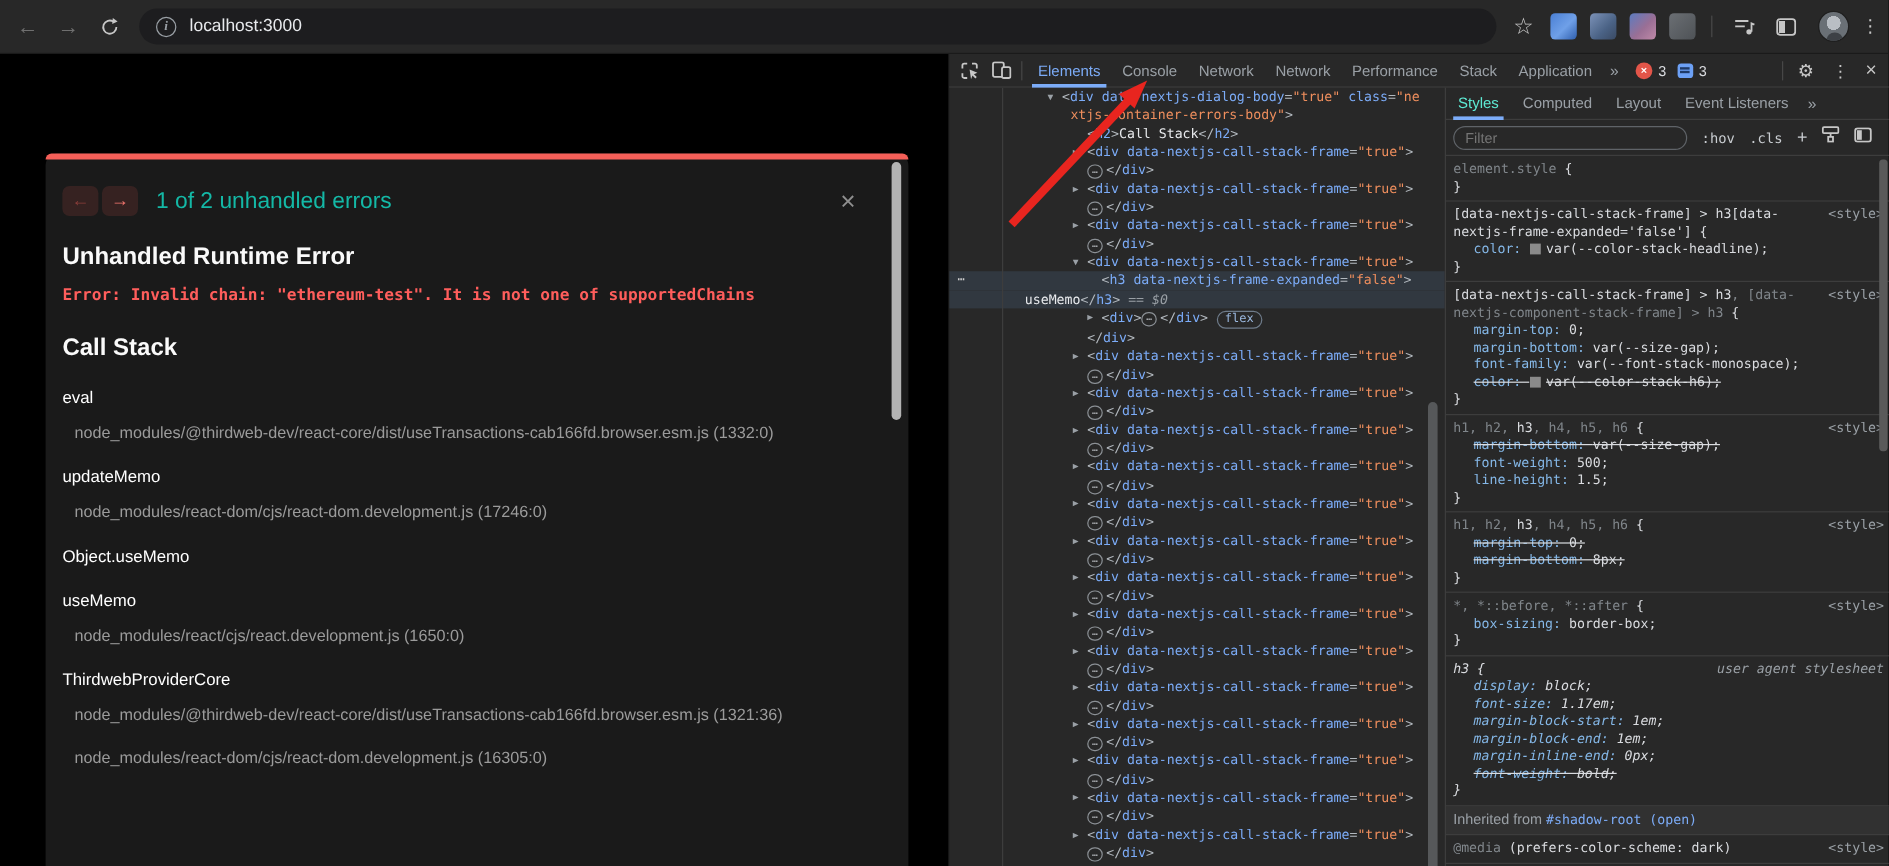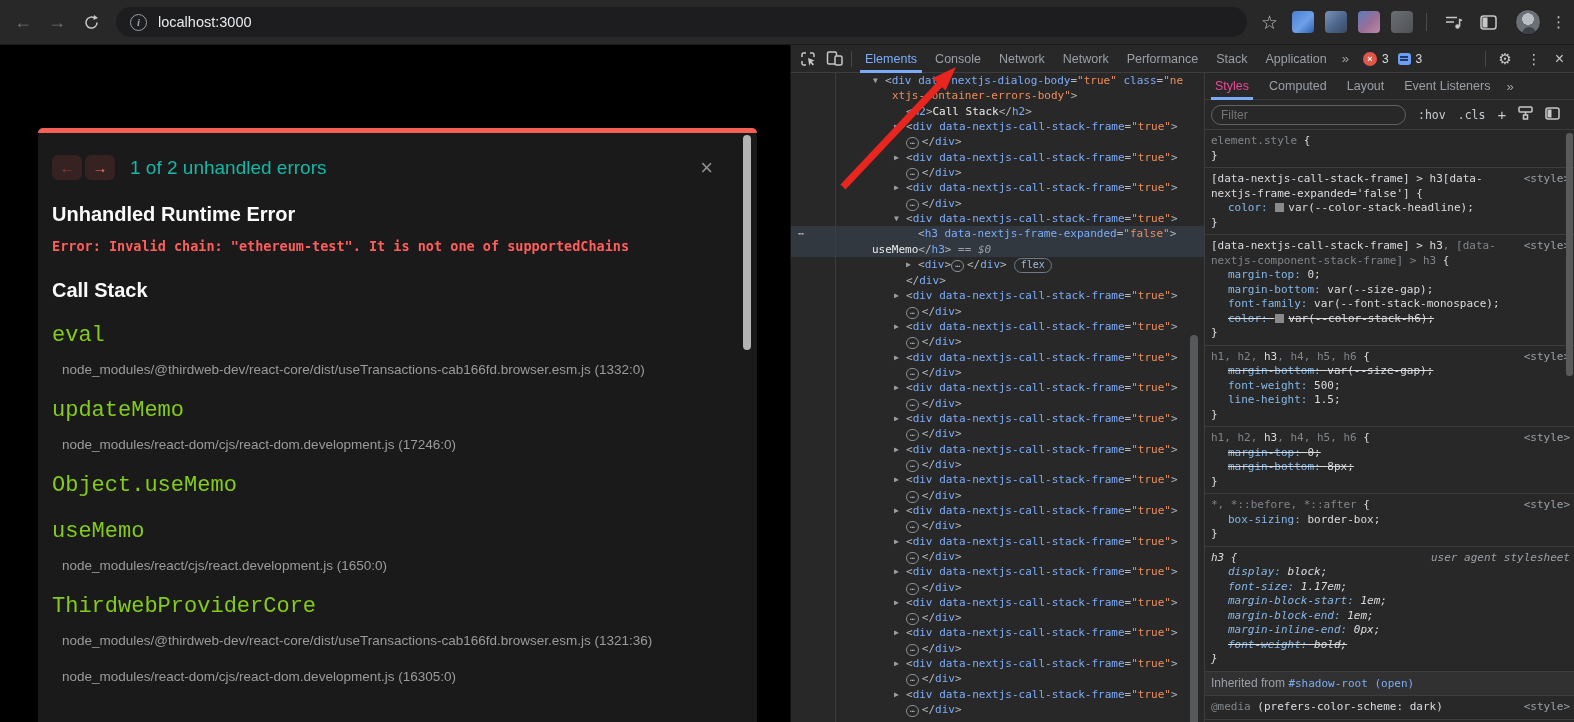--- a/index.html
+++ b/index.html
@@ -40,21 +40,21 @@
     display:flex; align-items:center; justify-content:center; font-size:15px; }
   .dlg-nav-btn.prev { color:rgba(244,95,88,.45); }
   .dlg-nav-btn.next { color:#f4766f; }
   .dlg-count { color:#14b8a6; font-size:19px; margin-left:15px; }
   .dlg-close { margin-left:auto; margin-right:20px; color:#8f8f8f; font-size:22px; line-height:1; }
   .dlg-title { color:#fafafa; font-size:20px; font-weight:bold; margin-top:23px; }
   .dlg-error { color:#ff5e5c; font-family:"DejaVu Sans Mono", monospace; font-size:13.5px;
     font-weight:bold; margin-top:12px; }
   .dlg-callstack { color:#fafafa; font-size:20px; font-weight:bold; margin-top:25px; }
   .frame { margin-top:21px; }
-  .frame-name { color:#84cc16; font-family:Liberation Mono, monospace; font-size:22px; }
+  .frame-name { color:#ffffff; font-family:Liberation Sans, sans-serif; font-size:14px; }
   .frame-path { color:#9b9b9b; font-size:13.5px; margin-top:14px; margin-left:10px; }
   .dlg-scroll { position:absolute; right:6px; top:7px; width:8px; height:215px;
     border-radius:4px; background:#b3b3b3; }
 
   
   .devtools { position:absolute; left:790px; top:45px; width:784px; height:677px;
     background:#282828; border-left:1px solid #151515; font-family:"Liberation Sans", sans-serif; }
   .dt-toolbar { position:absolute; left:0; top:0; width:784px; height:28px;
     border-bottom:1px solid #3d3d3d; display:flex; align-items:center; }
   .dt-ico { width:26px; display:flex; align-items:center; justify-content:center; flex:0 0 auto; }
@@ -94,21 +94,21 @@
   .gutter-dots { position:absolute; left:7px; top:0; color:#d0d0d0; font-size:10px; letter-spacing:1px; }
   .tree-scroll { position:absolute; left:399px; top:262px; width:8px; height:390px;
     border-radius:4px; background:#56585a; z-index:4; }
 
   
   .styles-pane { position:absolute; left:413px; top:28px; width:371px; height:649px;
     border-left:1px solid #3d3d3d; }
   .sp-tabs { height:27px; border-bottom:1px solid #3d3d3d; display:flex; align-items:center; }
   .sp-tab { padding:0 10px; height:27px; display:flex; align-items:center; color:#9aa0a6;
     font-size:12.5px; position:relative; white-space:nowrap; }
-  .sp-tab.active { color:#ec4899; }
+  .sp-tab.active { color:#5eead4; }
   .sp-tab.active::after { content:""; position:absolute; left:6px; right:6px; bottom:0;
     height:2.5px; background:#7cacf8; }
   .sp-toolbar { height:30px; border-bottom:1px solid #3d3d3d; display:flex; align-items:center; padding:0 6px; }
   .filter-box { width:195px; height:20px; border:1px solid #5f6368; border-radius:10px;
     background:transparent; color:#80868b; font-size:12px; padding:0 9px; outline:none;
     font-family:"Liberation Sans", sans-serif; }
   .sp-tool { color:#c9cdd1; font-size:11.5px; font-family:"DejaVu Sans Mono", monospace;
     margin-left:12px; white-space:nowrap; }
   .sp-plus { color:#c9cdd1; font-size:15px; margin-left:12px; position:relative; }
   .paint-ico, .panelr-ico { margin-left:12px; }
@@ -263,21 +263,21 @@
         <div class="trow" style="padding-left: 101px;"><span class="s-v">xtjs-container-errors-body"</span><span class="s-p">&gt;</span></div>
         <div class="trow" style="padding-left: 115px;"><span class="s-p">&lt;</span><span class="s-t">h2</span><span class="s-p">&gt;</span><span class="s-w">Call Stack</span><span class="s-p">&lt;/</span><span class="s-t">h2</span><span class="s-p">&gt;</span></div>
         <div class="trow" style="padding-left: 103px;"><span class="tri">▶</span><span class="s-p">&lt;</span><span class="s-t">div</span><span class="s-p"> </span><span class="s-t">data-nextjs-call-stack-frame</span><span class="s-p">=</span><span class="s-v">"true"</span><span class="s-p">&gt;</span></div>
         <div class="trow" style="padding-left: 115px;"><span class="ell">…</span><span class="s-p">&lt;/</span><span class="s-t">div</span><span class="s-p">&gt;</span></div>
         <div class="trow" style="padding-left: 103px;"><span class="tri">▶</span><span class="s-p">&lt;</span><span class="s-t">div</span><span class="s-p"> </span><span class="s-t">data-nextjs-call-stack-frame</span><span class="s-p">=</span><span class="s-v">"true"</span><span class="s-p">&gt;</span></div>
         <div class="trow" style="padding-left: 115px;"><span class="ell">…</span><span class="s-p">&lt;/</span><span class="s-t">div</span><span class="s-p">&gt;</span></div>
         <div class="trow" style="padding-left: 103px;"><span class="tri">▶</span><span class="s-p">&lt;</span><span class="s-t">div</span><span class="s-p"> </span><span class="s-t">data-nextjs-call-stack-frame</span><span class="s-p">=</span><span class="s-v">"true"</span><span class="s-p">&gt;</span></div>
         <div class="trow" style="padding-left: 115px;"><span class="ell">…</span><span class="s-p">&lt;/</span><span class="s-t">div</span><span class="s-p">&gt;</span></div>
         <div class="trow" style="padding-left: 103px;"><span class="tri">▼</span><span class="s-p">&lt;</span><span class="s-t">div</span><span class="s-p"> </span><span class="s-t">data-nextjs-call-stack-frame</span><span class="s-p">=</span><span class="s-v">"true"</span><span class="s-p">&gt;</span></div>
         <div class="trow sel" style="padding-left: 127px;"><span class="gutter-dots">⋯</span><span class="s-p">&lt;</span><span class="s-t">h3</span><span class="s-p"> </span><span class="s-t">data-nextjs-frame-expanded</span><span class="s-p">=</span><span class="s-v">"false"</span><span class="s-p">&gt;</span></div>
-        <div class="trow sel" style="padding-left: 81px;"><span class="s-w">useMemo</span><span class="s-p">&lt;/</span><span class="s-t">h3</span><span class="s-p">&gt;</span><span class="s-m"> == $0</span></div>
+        <div class="trow sel" style="padding-left: 63px;"><span class="s-w">useMemo</span><span class="s-p">&lt;/</span><span class="s-t">h3</span><span class="s-p">&gt;</span><span class="s-m"> == $0</span></div>
         <div class="trow" style="padding-left: 115px;"><span class="tri">▶</span><span class="s-p">&lt;</span><span class="s-t">div</span><span class="s-p">&gt;</span><span class="ell">…</span><span class="s-p">&lt;/</span><span class="s-t">div</span><span class="s-p">&gt;</span><span class="flex-badge">flex</span></div>
         <div class="trow" style="padding-left: 115px;"><span class="s-p">&lt;/</span><span class="s-t">div</span><span class="s-p">&gt;</span></div>
         <div class="trow" style="padding-left: 103px;"><span class="tri">▶</span><span class="s-p">&lt;</span><span class="s-t">div</span><span class="s-p"> </span><span class="s-t">data-nextjs-call-stack-frame</span><span class="s-p">=</span><span class="s-v">"true"</span><span class="s-p">&gt;</span></div>
         <div class="trow" style="padding-left: 115px;"><span class="ell">…</span><span class="s-p">&lt;/</span><span class="s-t">div</span><span class="s-p">&gt;</span></div>
         <div class="trow" style="padding-left: 103px;"><span class="tri">▶</span><span class="s-p">&lt;</span><span class="s-t">div</span><span class="s-p"> </span><span class="s-t">data-nextjs-call-stack-frame</span><span class="s-p">=</span><span class="s-v">"true"</span><span class="s-p">&gt;</span></div>
         <div class="trow" style="padding-left: 115px;"><span class="ell">…</span><span class="s-p">&lt;/</span><span class="s-t">div</span><span class="s-p">&gt;</span></div>
         <div class="trow" style="padding-left: 103px;"><span class="tri">▶</span><span class="s-p">&lt;</span><span class="s-t">div</span><span class="s-p"> </span><span class="s-t">data-nextjs-call-stack-frame</span><span class="s-p">=</span><span class="s-v">"true"</span><span class="s-p">&gt;</span></div>
         <div class="trow" style="padding-left: 115px;"><span class="ell">…</span><span class="s-p">&lt;/</span><span class="s-t">div</span><span class="s-p">&gt;</span></div>
         <div class="trow" style="padding-left: 103px;"><span class="tri">▶</span><span class="s-p">&lt;</span><span class="s-t">div</span><span class="s-p"> </span><span class="s-t">data-nextjs-call-stack-frame</span><span class="s-p">=</span><span class="s-v">"true"</span><span class="s-p">&gt;</span></div>
         <div class="trow" style="padding-left: 115px;"><span class="ell">…</span><span class="s-p">&lt;/</span><span class="s-t">div</span><span class="s-p">&gt;</span></div>

